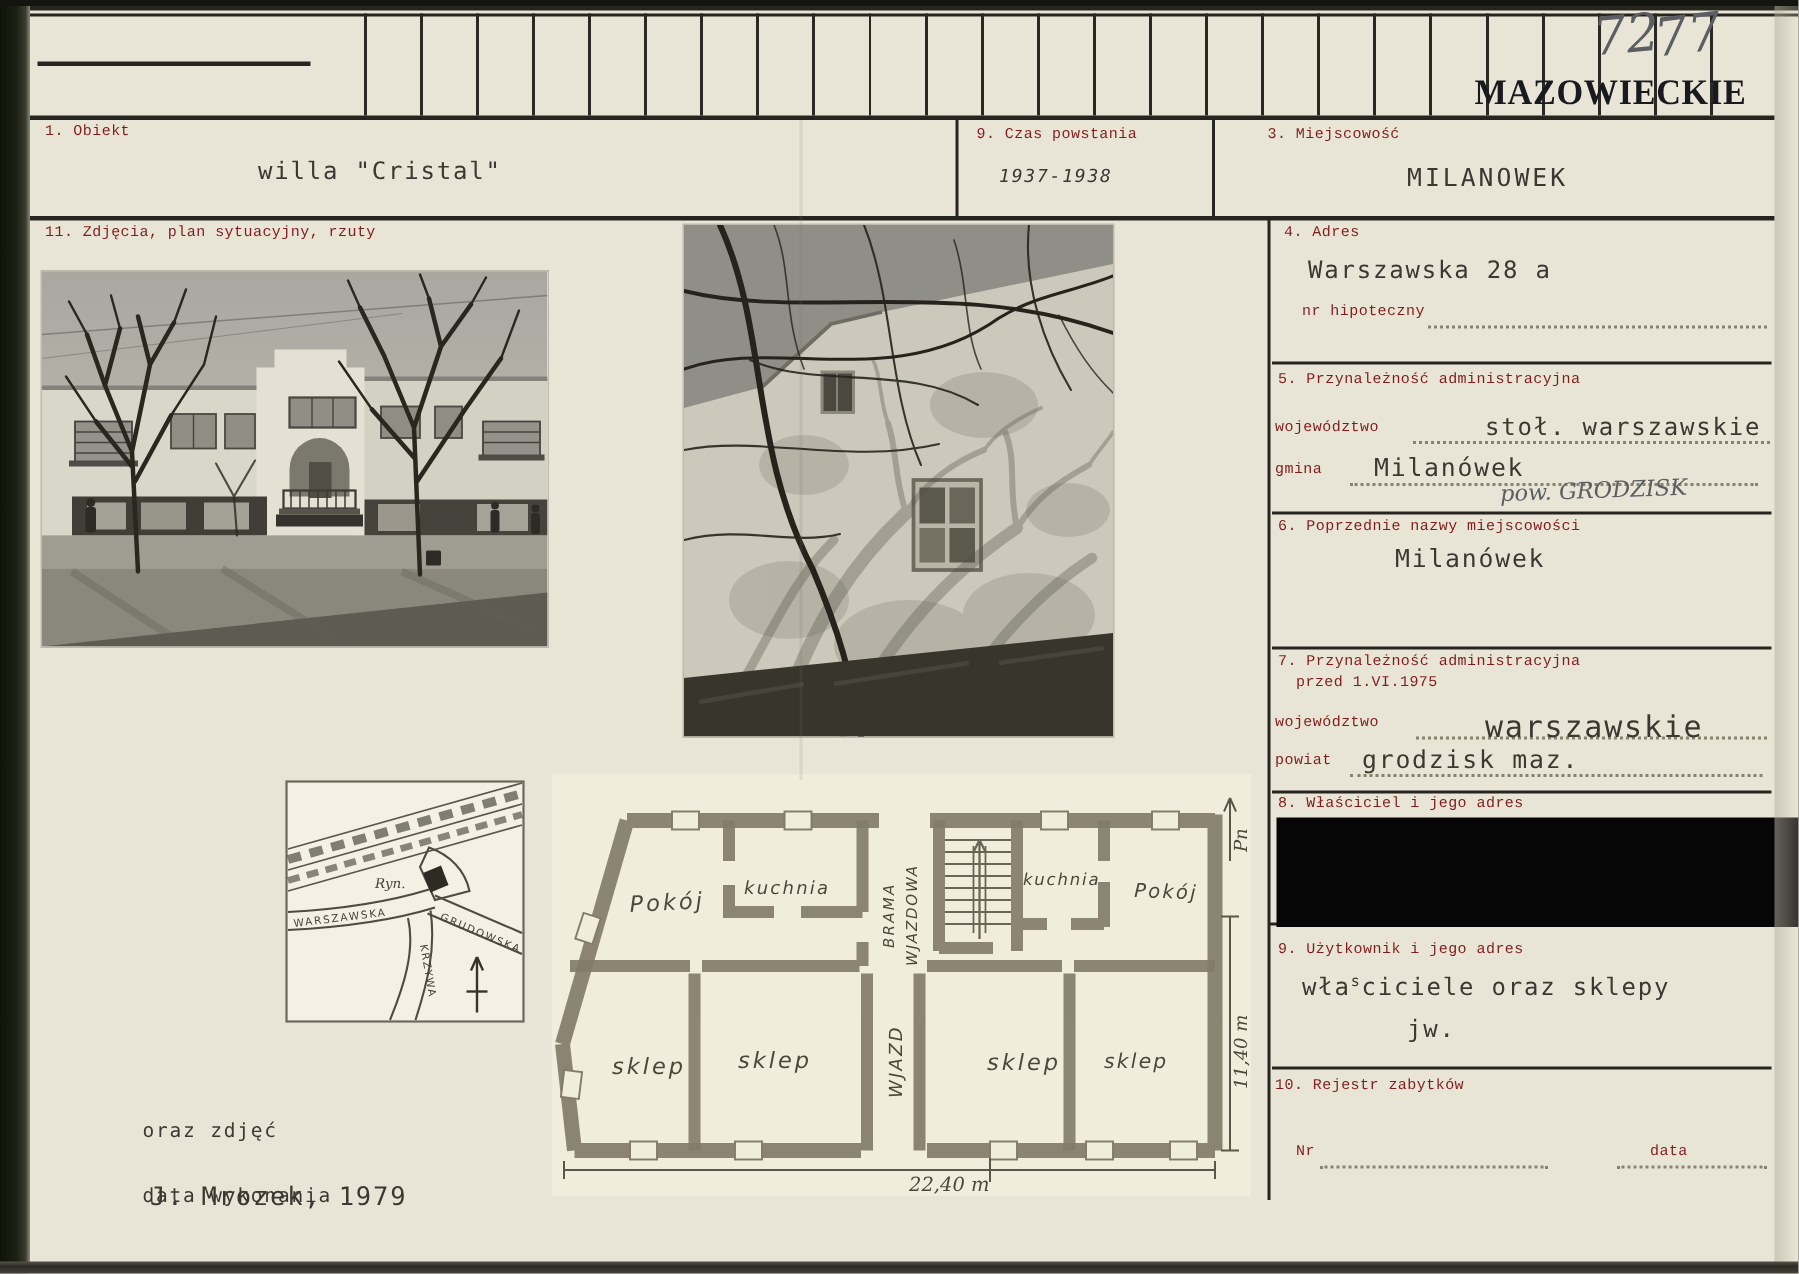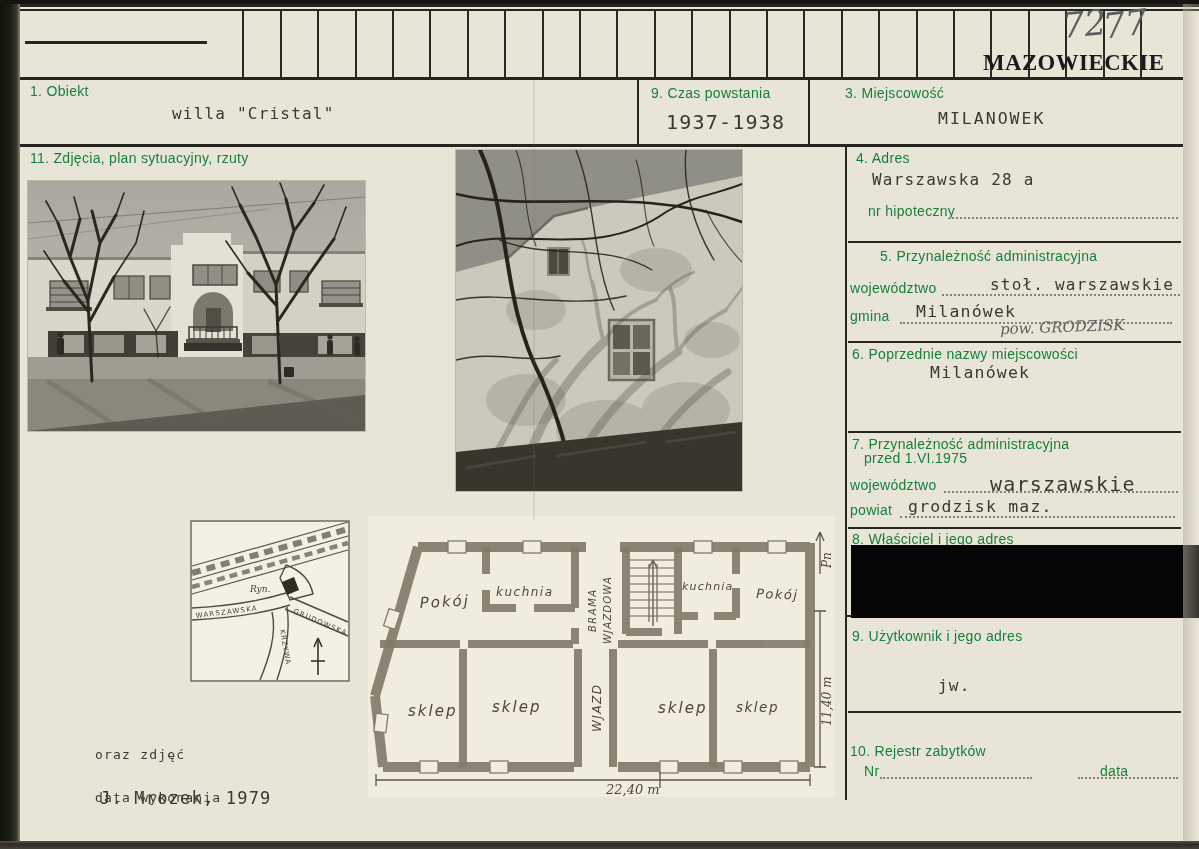--- a/index.html
+++ b/index.html
@@ -10,21 +10,21 @@
     background:linear-gradient(90deg,#101408 0%,#1c2014 55%,#3a3c30 85%,#8b8a7a 100%);}
   .edge-top{position:absolute;left:0;top:0;width:1199px;height:4px;background:#15150f;}
   .edge-bottom{position:absolute;left:0;top:841px;width:1199px;height:8px;
     background:linear-gradient(180deg,#565349 0%,#2c2a23 40%,#454238 100%);}
   .edge-right{position:absolute;left:1183px;top:0;width:16px;height:849px;
     background:linear-gradient(90deg,rgba(180,175,158,.55),rgba(238,234,221,.2));}
   .crease{position:absolute;left:533px;top:80px;width:2px;height:440px;background:rgba(120,115,98,.14);}
 
   .hline{position:absolute;background:#26241e;}
   .vline{position:absolute;background:#26241e;}
-  .label{font-family:Liberation Sans, sans-serif;font-size:14px;color:#15803d;letter-spacing:.3px;white-space:nowrap;}
+  .label{font-family:Liberation Mono, monospace;font-size:10px;color:#7f1d1d;letter-spacing:.3px;white-space:nowrap;}
   .typed{font-family:"DejaVu Sans Mono",monospace;color:#3b3831;letter-spacing:1.2px;white-space:nowrap;}
   .dots{position:absolute;border-bottom:2px dotted #87816d;height:1px;}
   .hand{font-family:"DejaVu Serif",serif;font-style:italic;color:#5c5e63;white-space:nowrap;}
 
   
   .strip-cells{position:absolute;left:207px;top:9px;width:939px;height:68px;
     background:repeating-linear-gradient(90deg,transparent 0,transparent 35.4px,#2a2822 35.4px,#2a2822 37.4px);}
   .stamp{position:absolute;left:983px;top:49px;font-family:"Liberation Serif",serif;font-weight:bold;
     font-size:24px;color:#181a20;letter-spacing:.5px;transform:scaleX(.95);transform-origin:left;}
   .ref{position:absolute;top:4px;font-size:35px;}
@@ -43,21 +43,21 @@
   <div class="hline" style="left:25px;top:41px;width:182px;height:2.5px;"></div>
   <div class="hline" style="left:20px;top:77px;width:1163px;height:2.5px;"></div>
   <div class="ref hand" style="left:1062px;transform:rotate(-5deg);">72</div>
   <div class="ref hand" style="left:1103px;transform:rotate(-7deg);">77</div>
   <div class="stamp">MAZOWIECKIE</div>
 
   <div class="label" style="position:absolute;left:30px;top:83px;">1. Obiekt</div>
   <div class="typed" style="position:absolute;left:172px;top:104px;font-size:16px;">willa "Cristal"</div>
   <div class="vline" style="left:637px;top:78px;width:2px;height:66px;"></div>
   <div class="label" style="position:absolute;left:651px;top:85px;">9. Czas powstania</div>
-  <div class="typed" style="position:absolute;left:666px;top:110px;font-size:20px;">1937-1938</div>
+  <div class="typed" style="position:absolute;left:666px;top:110px;font-size:12px;font-style:italic;">1937-1938</div>
   <div class="vline" style="left:808px;top:78px;width:2px;height:66px;"></div>
   <div class="label" style="position:absolute;left:845px;top:85px;">3. Miejscowość</div>
   <div class="typed" style="position:absolute;left:938px;top:109px;font-size:16.5px;letter-spacing:2px;">MILANOWEK</div>
   <div class="hline" style="left:20px;top:144px;width:1163px;height:2.5px;"></div>
 
   <div class="vline" style="left:845px;top:144px;width:2px;height:656px;"></div>
 
   <div class="label" style="position:absolute;left:30px;top:150px;">11. Zdjęcia, plan sytuacyjny, rzuty</div>
 
   <div class="photo" style="left:28px;top:181px;width:337px;height:250px;">
@@ -319,21 +319,21 @@
   <div class="typed" style="position:absolute;left:95px;top:747px;font-size:13px;">oraz zdjęć</div>
   <div class="typed" style="position:absolute;left:95px;top:790px;font-size:13px;">data wykonania</div>
   <div class="typed" style="position:absolute;left:100px;top:788px;font-size:17px;">J. Mrozek, 1979</div>
 
   <div class="label" style="position:absolute;left:856px;top:150px;">4. Adres</div>
   <div class="typed" style="position:absolute;left:872px;top:170px;font-size:16px;">Warszawska 28 a</div>
   <div class="label" style="position:absolute;left:868px;top:203px;">nr hipoteczny</div>
   <div class="dots" style="left:952px;top:216px;width:226px;"></div>
 
   <div class="hline" style="left:848px;top:241px;width:333px;height:2px;"></div>
-  <div class="label" style="position:absolute;left:852px;top:248px;margin-left:28px;">5. Przynależność administracyjna</div>
+  <div class="label" style="position:absolute;left:852px;top:248px;">5. Przynależność administracyjna</div>
   <div class="label" style="position:absolute;left:850px;top:280px;">województwo</div>
   <div class="dots" style="left:942px;top:293px;width:238px;"></div>
   <div class="typed" style="position:absolute;left:990px;top:275px;font-size:16px;">stoł. warszawskie</div>
   <div class="label" style="position:absolute;left:850px;top:308px;">gmina</div>
   <div class="dots" style="left:900px;top:321px;width:272px;"></div>
   <div class="typed" style="position:absolute;left:916px;top:302px;font-size:16.5px;">Milanówek</div>
   <div class="hand" style="position:absolute;left:1000px;top:318px;font-size:15px;transform:rotate(-2deg);">pow. GRODZISK</div>
 
   <div class="hline" style="left:848px;top:341px;width:333px;height:2px;"></div>
   <div class="label" style="position:absolute;left:852px;top:346px;">6. Poprzednie nazwy miejscowości</div>
@@ -348,24 +348,27 @@
   <div class="label" style="position:absolute;left:850px;top:502px;">powiat</div>
   <div class="dots" style="left:900px;top:515px;width:275px;"></div>
   <div class="typed" style="position:absolute;left:908px;top:497px;font-size:16.5px;">grodzisk maz.</div>
 
   <div class="hline" style="left:848px;top:527px;width:333px;height:2px;"></div>
   <div class="label" style="position:absolute;left:852px;top:531px;">8. Właściciel i jego adres</div>
   <div class="hline" style="left:846px;top:615px;width:10px;height:2px;"></div>
   <div class="redaction"></div>
 
   <div class="label" style="position:absolute;left:852px;top:628px;">9. Użytkownik i jego adres</div>
+  <div class="typed" style="position:absolute;left:868px;top:648px;font-size:16px;">
+    <span>wła</span><span style="font-size:10px;vertical-align:6px;">s</span><span>ciciele oraz sklepy</span>
+  </div>
   <div class="typed" style="position:absolute;left:938px;top:676px;font-size:16px;">jw.</div>
 
   <div class="hline" style="left:848px;top:711px;width:333px;height:2px;"></div>
-  <div class="label" style="position:absolute;left:850px;top:719px;margin-top:24px;">10. Rejestr zabytków</div>
+  <div class="label" style="position:absolute;left:850px;top:719px;">10. Rejestr zabytków</div>
   <div class="label" style="position:absolute;left:864px;top:763px;">Nr</div>
   <div class="dots" style="left:880px;top:776px;width:152px;"></div>
   <div class="label" style="position:absolute;left:1100px;top:763px;">data</div>
   <div class="dots" style="left:1078px;top:776px;width:100px;"></div>
 
   <div class="crease"></div>
   <div class="edge-right"></div>
   <div class="edge-left"></div>
   <div class="edge-top"></div>
   <div class="edge-bottom"></div>

